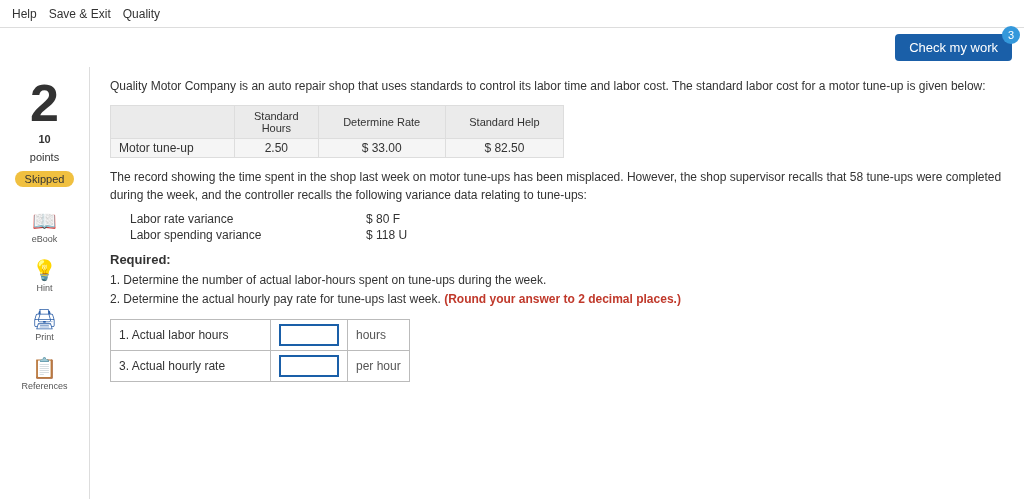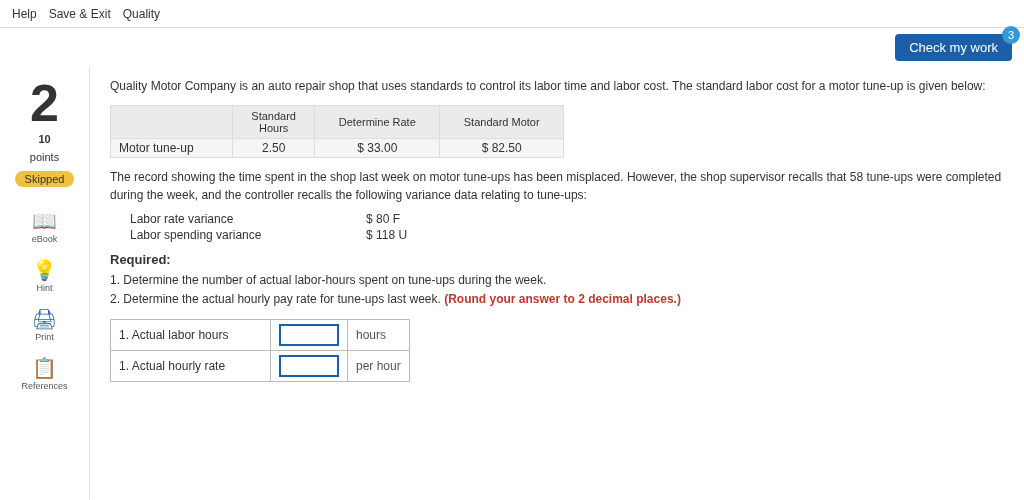--- a/index.html
+++ b/index.html
@@ -147,21 +147,21 @@
   <div class="content">
 
     <p class="problem-text">Quality Motor Company is an auto repair shop that uses standards to control its labor time and labor cost. The standard labor cost for a motor tune-up is given below:</p>
 
     <table class="standard-table">
       <thead>
         <tr>
           <th></th>
           <th>Standard<br>Hours</th>
           <th>Determine Rate</th>
-          <th>Standard Motor</th>
+          <th>Standard Help</th>
         </tr>
       </thead>
       <tbody>
         <tr>
           <td>Motor tune-up</td>
           <td>2.50</td>
           <td>$ 33.00</td>
           <td>$ 82.50</td>
         </tr>
       </tbody>
@@ -192,21 +192,21 @@
     <table class="answer-table">
       <tbody>
         <tr>
           <td>1. Actual labor hours</td>
           <td>
             <input class="answer-input" type="text" placeholder="" style="">
           </td>
           <td class="answer-unit">hours</td>
         </tr>
         <tr>
-          <td>1. Actual hourly rate</td>
+          <td>3. Actual hourly rate</td>
           <td>
             <input class="answer-input" type="text" placeholder="" style="">
           </td>
           <td class="answer-unit">per hour</td>
         </tr>
       </tbody>
     </table>
 
   </div>
 </div>

